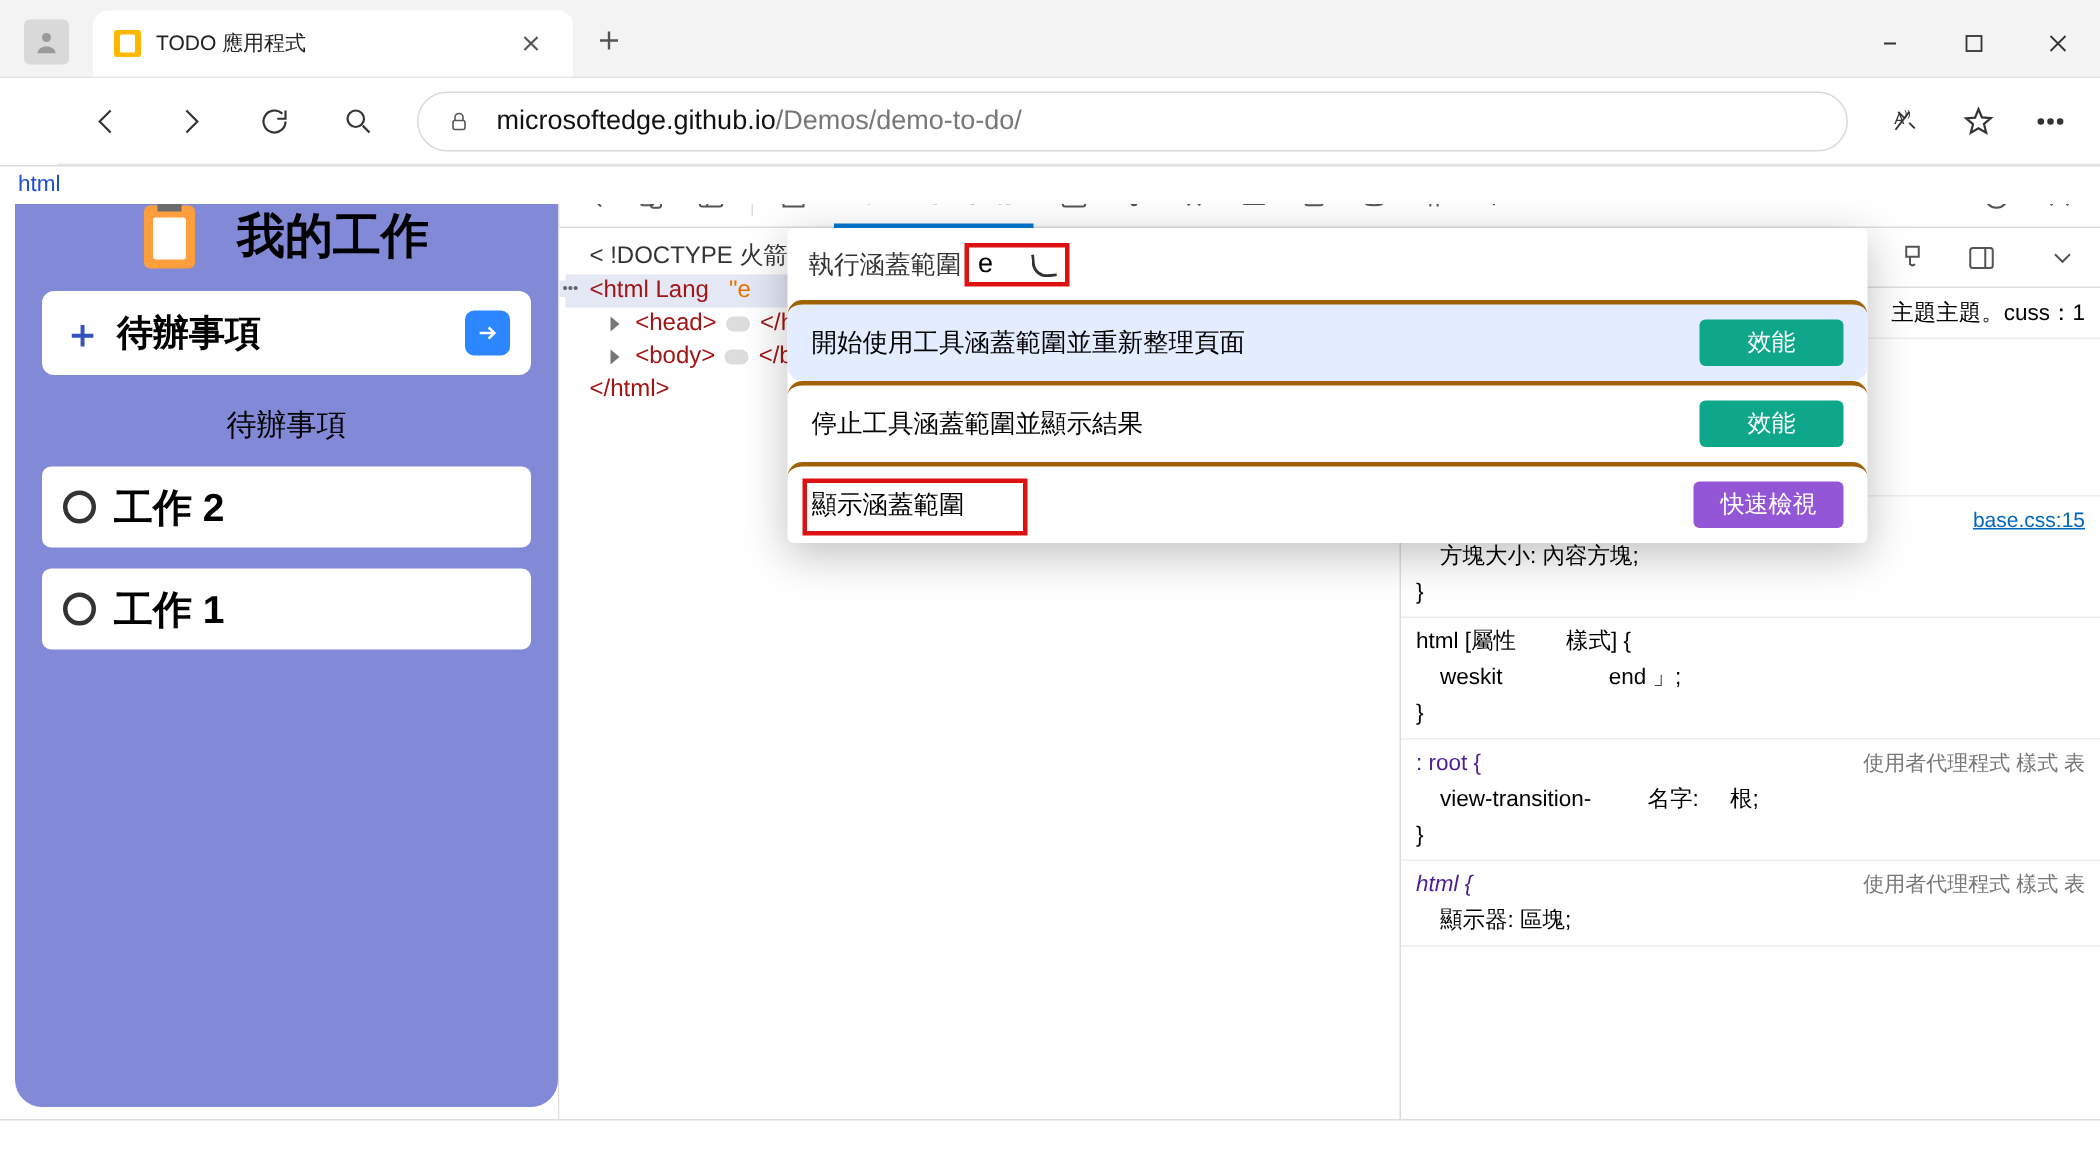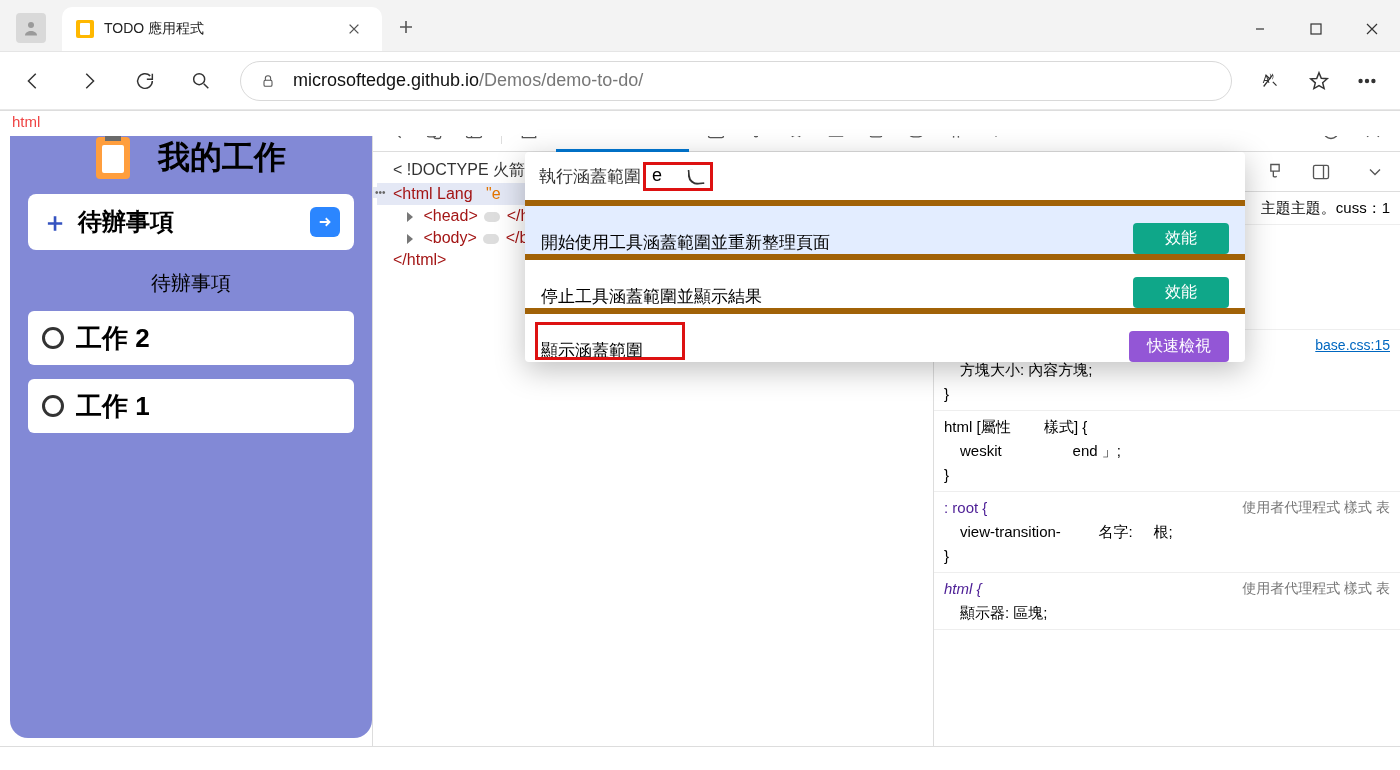--- a/index.html
+++ b/index.html
@@ -13,21 +13,21 @@
   .tab .favicon { width:18px; height:18px; background:#ffb800; border-radius:2px; display:flex; align-items:center; justify-content:center; }
   .tab .favicon::after { content:""; width:10px; height:12px; background:#fff; border-radius:1px; }
   .tab-title { font-size:14px; color:#222; }
   .tab-close { margin-left:auto; width:28px; height:28px; display:flex; align-items:center; justify-content:center; color:#555; border-radius:4px; cursor:pointer; }
   .newtab { width:40px; height:40px; display:flex; align-items:center; justify-content:center; margin-left:4px; margin-bottom:4px; color:#555; cursor:pointer; font-size:18px; }
   .win-controls { margin-left:auto; display:flex; }
   .win-btn { width:56px; height:44px; display:flex; align-items:center; justify-content:center; color:#333; }
   .win-btn svg { width:14px; height:14px; stroke:#333; fill:none; stroke-width:1.2; }
 
   
-  .toolbar { height:58px; display:flex; align-items:center; gap:22px; padding:0 16px; background:#fff; border-bottom:1px solid #e8e8e8; }
+  .toolbar { height:58px; display:flex; align-items:center; gap:22px; padding:0 16px; background:#fff; border-bottom:1px solid #e8e8e8;margin-left:38px; }
   .tbtn { width:34px; height:34px; display:flex; align-items:center; justify-content:center; color:#333; border-radius:6px; }
   .tbtn svg { width:22px; height:22px; stroke:#333; fill:none; stroke-width:1.6; }
   .addr { flex:1; height:40px; border:1px solid #d9d9d9; border-radius:22px; display:flex; align-items:center; padding:0 18px; gap:16px; }
   .addr .lock { width:18px; height:18px; display:flex; align-items:center; justify-content:center; }
   .addr .lock svg { width:16px; height:16px; stroke:#555; fill:none; stroke-width:1.6; }
   .url { font-size:18px; color:#777; white-space:nowrap; }
   .url .host { color:#111; }
   .right-tools { display:flex; gap:14px; align-items:center; }
 
   
@@ -63,40 +63,40 @@
 
   .dev-body { flex:1; position:relative; display:flex; }
   .dom-col { width:560px; padding:6px 4px; font-family: Consolas, monospace; font-size:16px; color:#333; background:#fff; position:relative; }
   .dom-line { padding:2px 10px 2px 16px; white-space:nowrap; }
   .dom-line.sel { background:#e4e8f5; position:relative; }
   .dom-line.sel::before { content:"•••"; position:absolute; left:-4px; top:4px; font-size:10px; background:#e4e8f5; color:#666; padding:0 2px; }
   .caret { display:inline-block; width:0; height:0; border-left:6px solid #777; border-top:5px solid transparent; border-bottom:5px solid transparent; margin-right:6px; vertical-align:middle; }
   .tagc { color:#a31515; }
   .attrc { color:#e37400; }
   .ellips { display:inline-block; width:16px; height:10px; background:#ddd; border-radius:5px; margin:0 2px; vertical-align:middle; }
-  .crumbs-line { position:absolute; left:0; right:0; height:26px; border-top:1px solid #ddd; padding:2px 12px; font-family:Consolas,monospace; color:#ef4444; font-size:15px; background:#fff; }
+  .crumbs-line { position:absolute; left:0; right:0; height:26px; border-top:1px solid #ddd; padding:2px 12px; font-family:Consolas,monospace; color:#1d4ed8; font-size:15px; background:#fff; }
 
   .styles-col { flex:1; border-left:1px solid #ddd; background:#fff; font-size:15px; overflow:hidden; position:relative; }
   .styles-toolbar { height:40px; border-bottom:1px solid #ddd; display:flex; align-items:center; justify-content:flex-end; gap:20px; padding:0 12px; color:#555; }
   .chevr { margin-left:8px; }
   .st-row { padding:4px 10px; border-bottom:1px solid #eee; font-family:Consolas,monospace; line-height:1.6; }
   .src-link { float:right; color:#0067c0; text-decoration:underline; font-size:14px; }
   .propk { color:#c2185b; }
   .propv { color:#333; }
   .swatch { display:inline-block; width:14px; height:14px; border:1px solid #aaa; vertical-align:middle; margin-right:4px; background:#eeeff3; }
   .cmt { color:#777; }
   .accent-blue { color:#4c1d95; }
 
   
   .cmd-popup { position:absolute; top:0; left:152px; width:720px; background:#fff; box-shadow: 0 8px 30px rgba(0,0,0,0.25); border-radius:4px; z-index:50; }
   .cmd-head { height:48px; display:flex; align-items:center; padding:0 14px; gap:0; font-size:17px; }
   .cmd-prefix { color:#333; }
   .cmd-caret-box { border:3px solid #d11; padding:0 48px 2px 6px; margin-left:2px; font-size:18px; position:relative; }
   .cmd-caret-box::after { content:""; position:absolute; right:6px; top:4px; width:14px; height:14px; border-bottom:2px solid #333; border-left:2px solid #333; border-radius:0 0 0 10px; transform:rotate(-5deg); }
-  .cmd-item { display:flex; align-items:flex-end; height:54px; padding:0 16px; gap:12px; font-size:17px; border-top:6px solid #a16207; }
+  .cmd-item { display:flex; align-items:center; height:54px; padding:0 16px; gap:12px; font-size:17px; border-top:3px solid #a16207;border-radius:10px; }
   .cmd-item.hl { background:#e3edff; }
   .cmd-item .badge { margin-left:auto; background:#0fa789; color:#fff; font-size:16px; padding:5px 32px; border-radius:4px; }
   .cmd-item .badge.purple { background:#9356d6; padding:5px 18px; }
   .cmd-item.red-box { position:relative; }
   .cmd-item.red-box .redmark { position:absolute; left:10px; top:8px; width:150px; height:38px; border:3px solid #d11; }
 
   
   .status { height:24px; border-top:1px solid #ddd; }
 </style>
 </head>

